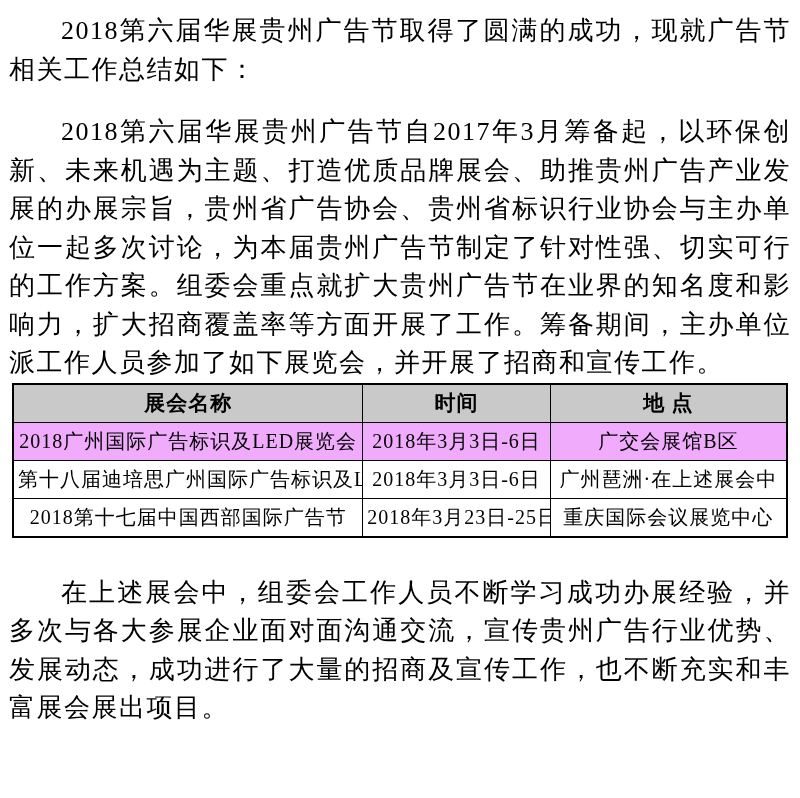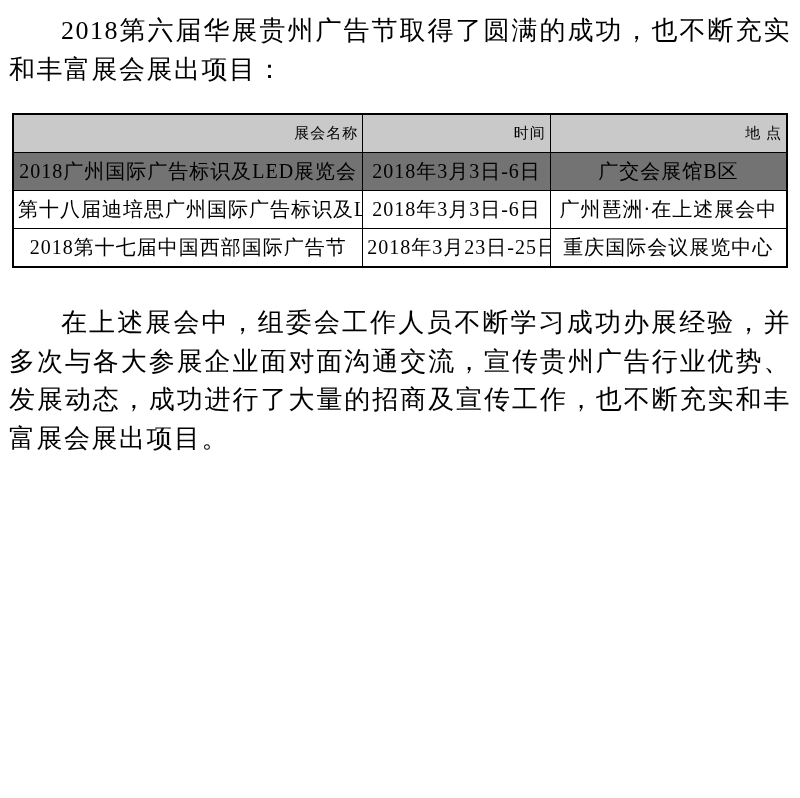--- a/index.html
+++ b/index.html
@@ -46,39 +46,39 @@
     padding: 0 4px;
     text-align: center;
     vertical-align: middle;
     font-size: 20px;
     letter-spacing: 1px;
     overflow: hidden;
     white-space: nowrap;
   }
   table.exhibitions th {
     background: #c9c9c9;
-    font-weight: normal;
-    font-size: 15px;
-    text-align: right;
+    font-weight: bold;
+    font-size: 21px;
   }
   table.exhibitions tbody tr.alt {
-    background: #737373;
+    background: #f0abfc;
   }
   .col-name  { width: 45.2%; }
   .col-date  { width: 24.2%; }
   .col-place { width: 30.6%; }
 </style>
 </head>
 <body>
 
 <div class="doc">
 
-  <p class="para intro">2018第六届华展贵州广告节取得了圆满的成功，也不断充实和丰富展会展出项目：</p>
+  <p class="para intro">2018第六届华展贵州广告节取得了圆满的成功，现就广告节相关工作总结如下：</p>
 
 
+  <p class="para">2018第六届华展贵州广告节自2017年3月筹备起，以环保创新、未来机遇为主题、打造优质品牌展会、助推贵州广告产业发展的办展宗旨，贵州省广告协会、贵州省标识行业协会与主办单位一起多次讨论，为本届贵州广告节制定了针对性强、切实可行的工作方案。组委会重点就扩大贵州广告节在业界的知名度和影响力，扩大招商覆盖率等方面开展了工作。筹备期间，主办单位派工作人员参加了如下展览会，并开展了招商和宣传工作。</p>
 
   <table class="exhibitions">
     <colgroup>
       <col class="col-name">
       <col class="col-date">
       <col class="col-place">
     </colgroup>
     <thead>
       <tr>
         <th>展会名称</th>

